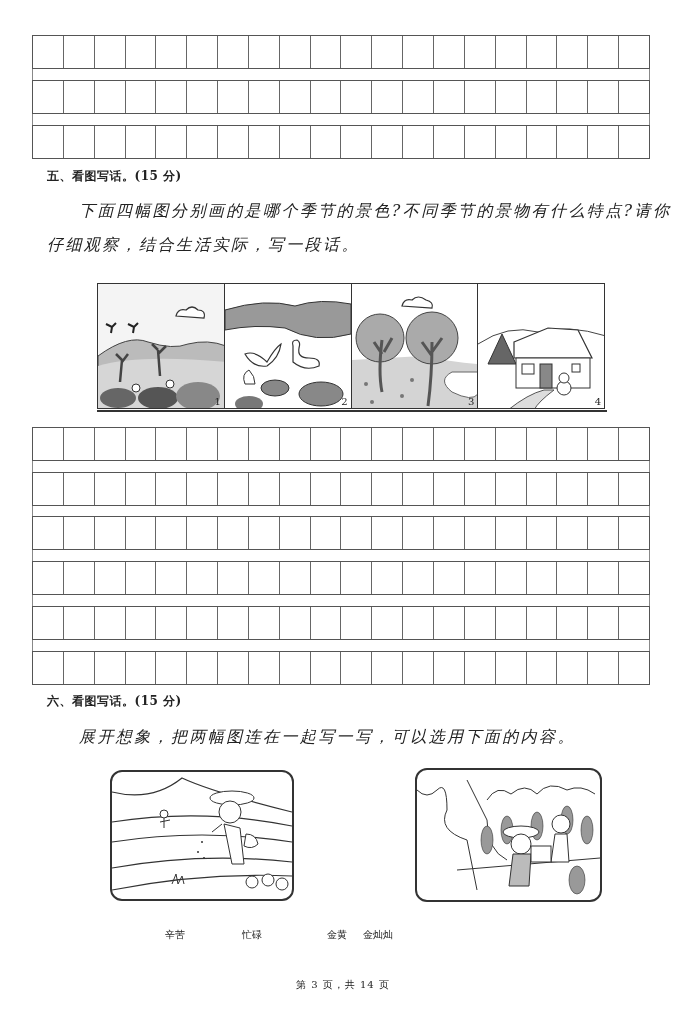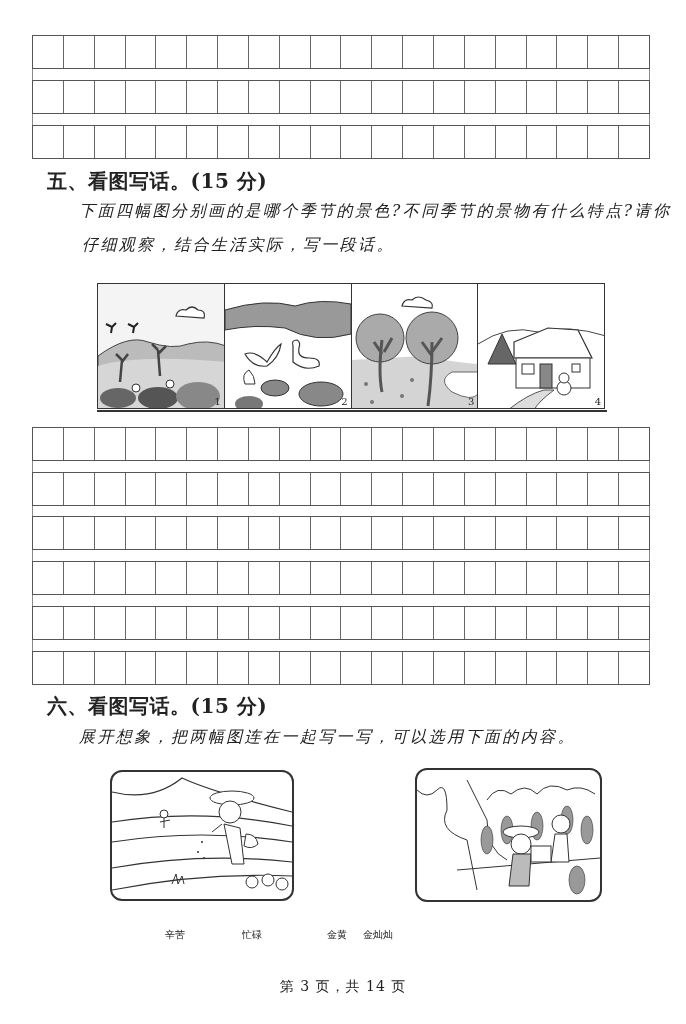--- a/index.html
+++ b/index.html
@@ -4,30 +4,30 @@
 <style>
   html, body { margin:0; padding:0; }
   body { width:686px; height:1024px; background:#ffffff; position:relative; overflow:hidden;
          font-family:"DejaVu Serif","Liberation Serif",serif; color:#222; }
   .grid { position:absolute; left:32px; width:618px; }
   .grid-row { position:absolute; left:0; width:618px; height:34px; border:1px solid #555; box-sizing:border-box;
               display:flex; }
   .grid-row .cell { flex:1; border-right:1px solid #666; box-sizing:border-box; }
   .grid-row .cell:last-child { border-right:none; }
   .gap { position:absolute; left:0; width:618px; border-left:1px solid #888; border-right:1px solid #888; box-sizing:border-box; }
-  .heading { position:absolute; left:47px; font-size:20px; font-weight:bold; letter-spacing:0.5px; }
+  .heading { position:absolute; left:47px; font-size:12px; font-weight:bold; letter-spacing:0.5px; }
   .para { position:absolute; font-size:16px; letter-spacing:2.4px;font-style:italic; }
   .strip { position:absolute; left:97px; top:283px; width:508px; height:126px; border:1.5px solid #333; box-sizing:border-box; display:flex; }
   .panel { position:relative; flex:1; border-right:1.5px solid #333; overflow:hidden; }
   .panel:last-child { border-right:none; }
   .panel .num { position:absolute; right:3px; bottom:1px; font-size:10px; color:#222; }
   .strip-line { position:absolute; left:97px; top:410px; width:510px; height:2px; background:#333; }
   .pic { position:absolute; border:2px solid #333; border-radius:12px; box-sizing:border-box; overflow:hidden; background:#fff; }
   .word { position:absolute; top:928px; font-size:10px; }
-  .footer { position:absolute; top:978px; left:0; width:686px; text-align:center; font-size:14px; letter-spacing:1px; }
+  .footer { position:absolute; top:978px; left:0; width:686px; text-align:center; font-size:10px; letter-spacing:1px; }
 </style>
 </head>
 <body>
 
 <div class="grid" style="top:35px;height:125px;">
   <div class="grid-row" style="top:0;">
       <div class="cell"></div>
       <div class="cell"></div>
       <div class="cell"></div>
       <div class="cell"></div>
@@ -91,21 +91,21 @@
       <div class="cell"></div>
       <div class="cell"></div>
       <div class="cell"></div>
       <div class="cell"></div>
       <div class="cell"></div>
     </div>
 </div>
 
 <div class="heading" style="top:168px;">五、看图写话。(15 分)</div>
 <div class="para" style="left:79px;top:201px;">下面四幅图分别画的是哪个季节的景色?不同季节的景物有什么特点?请你</div>
-<div class="para" style="left:47px;top:235px;margin-left:35px;">仔细观察，结合生活实际，写一段话。</div>
+<div class="para" style="left:47px;top:235px;">仔细观察，结合生活实际，写一段话。</div>
 
 <div class="strip">
 
   <div class="panel">
     <svg width="128" height="126" viewBox="0 0 128 126">
       <rect width="128" height="126" fill="#f4f4f4"></rect>
       <path d="M78,32 q2,-8 10,-6 q6,-6 12,0 q8,0 6,8 z" fill="#fff" stroke="#333" stroke-width="1.2"></path>
       <path d="M8,40 l6,3 l4,-4 M14,43 l-1,6" stroke="#222" stroke-width="2" fill="none"></path>
       <path d="M30,40 l6,3 l4,-4 M36,43 l-1,6" stroke="#222" stroke-width="2" fill="none"></path>
       <path d="M0,72 Q30,50 50,58 Q75,66 90,60 Q110,55 128,62 L128,126 L0,126 z" fill="#bbb" stroke="#444" stroke-width="1"></path>

